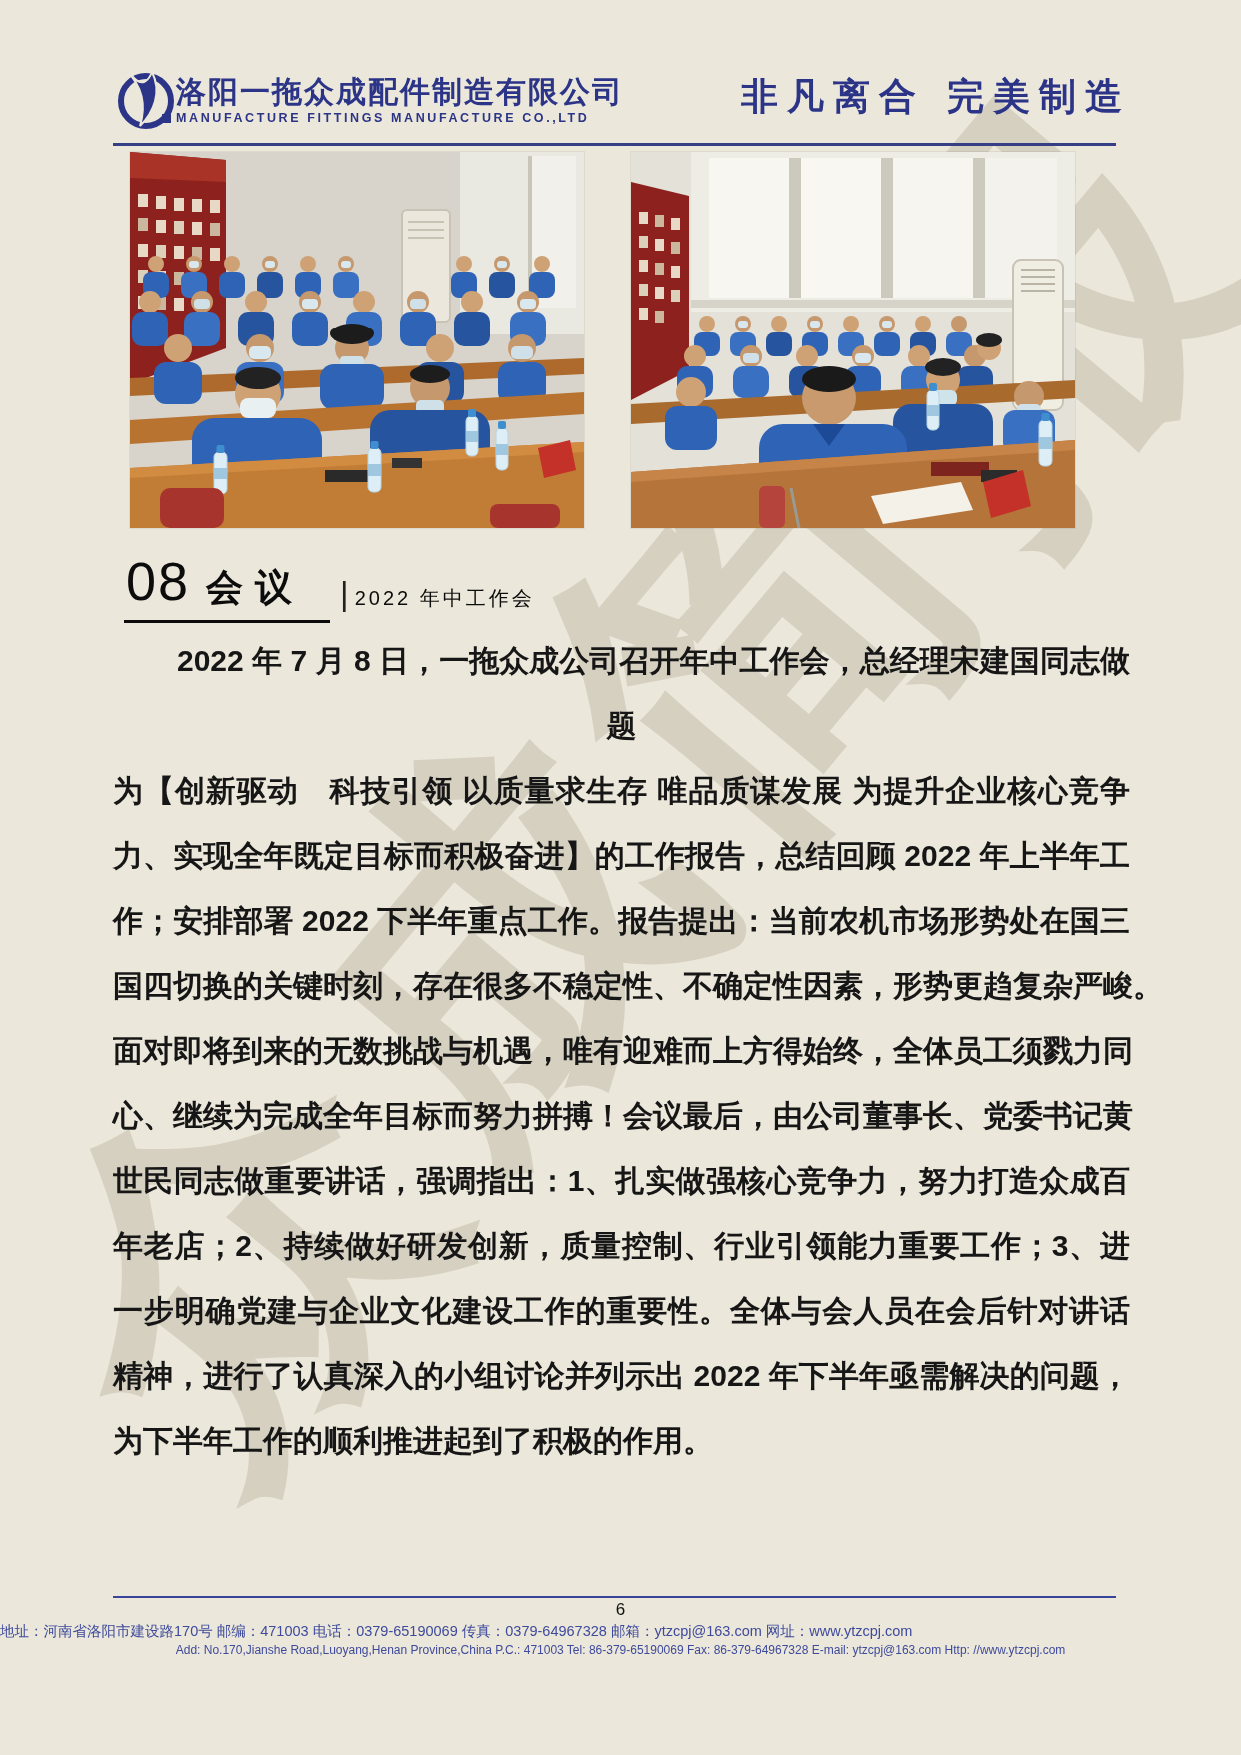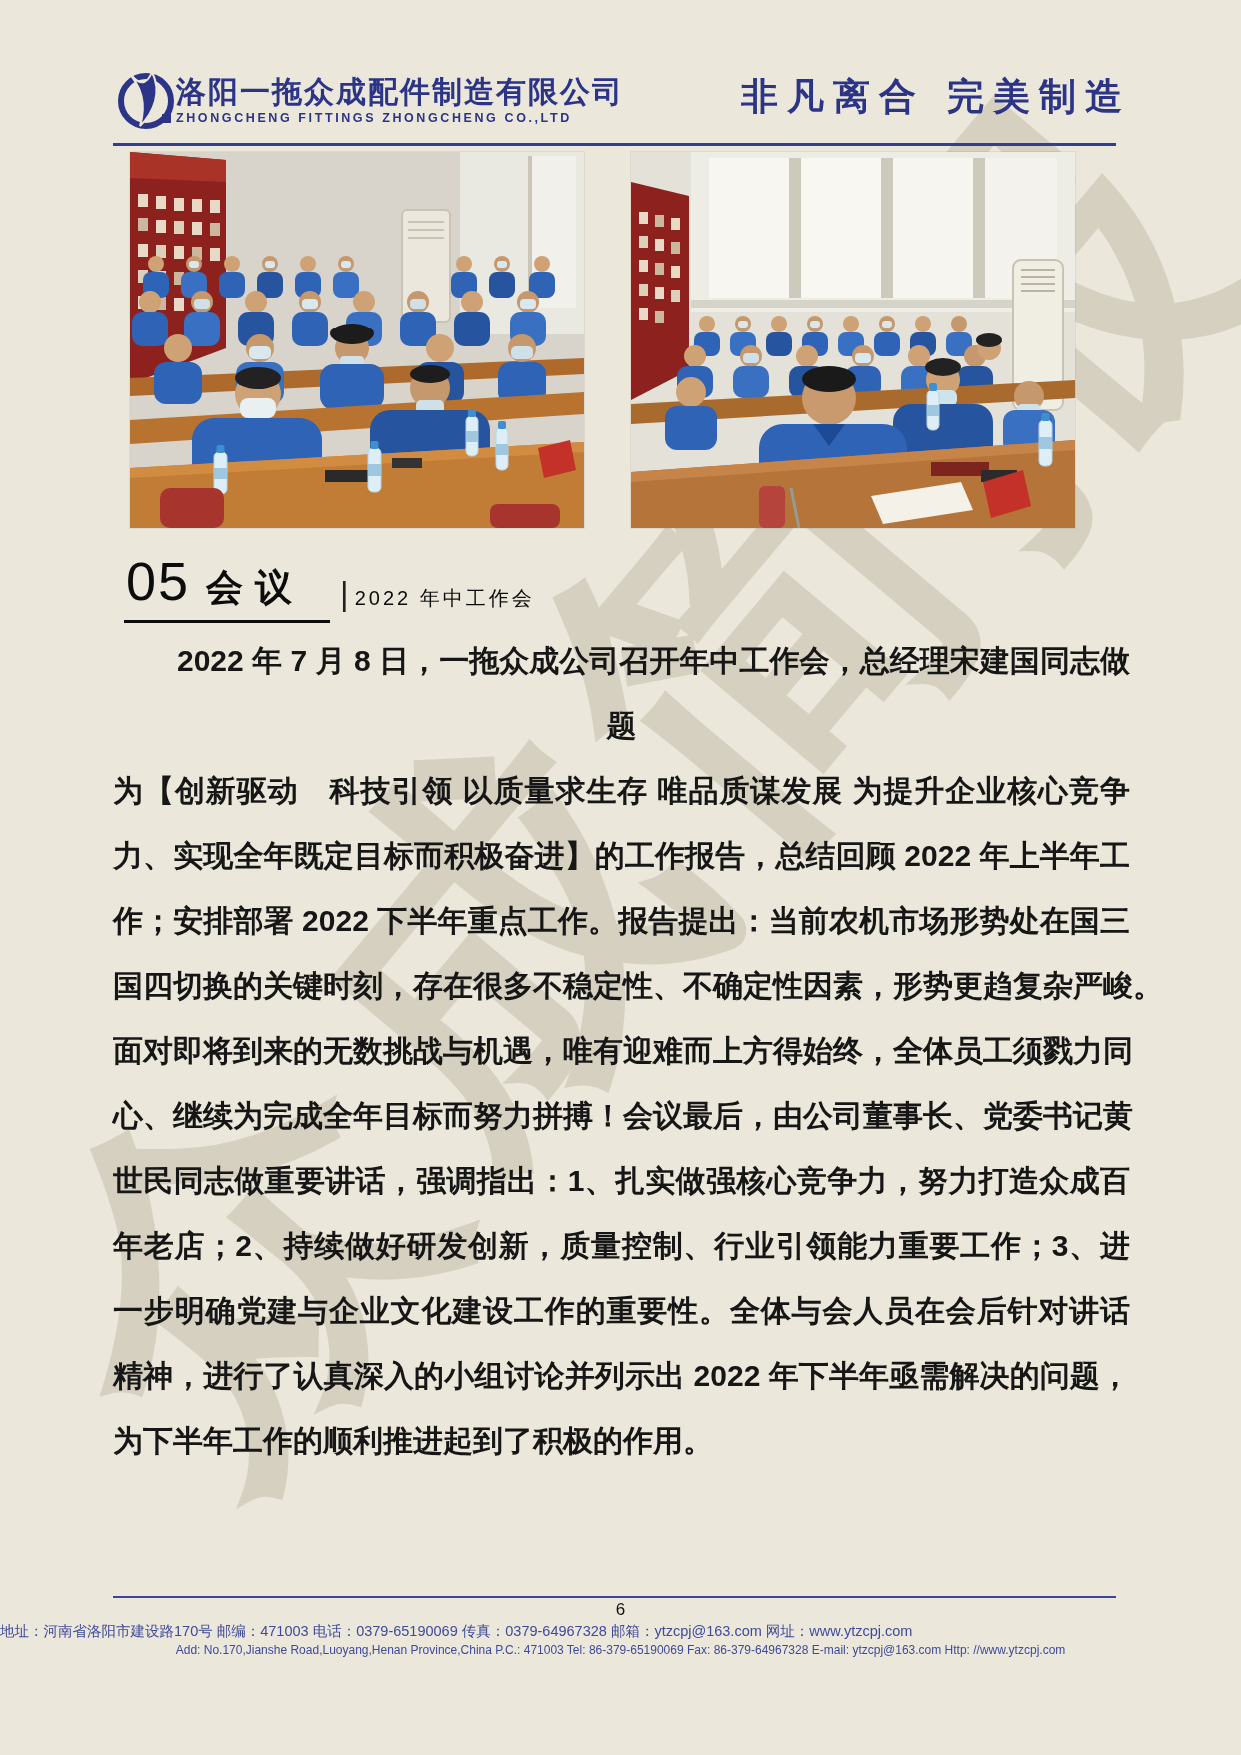--- a/index.html
+++ b/index.html
@@ -69,21 +69,21 @@
 
   <div class="hdr-logo">
     <svg viewBox="0 0 66 64" width="66" height="64">
       <circle cx="34" cy="33" r="25" fill="none" stroke="#2b3487" stroke-width="6"></circle>
       <path d="M14,2 C26,14 36,32 28,58 C42,44 50,24 40,4 C36,14 30,18 22,10 Z" fill="#2b3487" stroke="#ebe7da" stroke-width="2"></path>
       <rect x="50" y="46" width="9" height="9" fill="#2b3487"></rect>
     </svg>
   </div>
   <div class="hdr-names">
     <div class="hdr-cn">洛阳一拖众成配件制造有限公司</div>
-    <div class="hdr-en">ZHONGCHENG FITTINGS ZHONGCHENG CO.,LTD</div>
+    <div class="hdr-en">MANUFACTURE FITTINGS MANUFACTURE CO.,LTD</div>
   </div>
   <div class="hdr-slogan">非凡离合 完美制造</div>
   <div class="hdr-rule"></div>
 
   <div class="photo photo-left">
     <svg viewBox="0 0 454 376" preserveAspectRatio="none">
       <rect width="454" height="376" fill="#d8d4cb"></rect>
       <rect x="330" y="0" width="124" height="182" fill="#e9e8e1"></rect>
       <rect x="402" y="4" width="44" height="152" fill="#f1f0ea"></rect>
       <rect x="398" y="4" width="4" height="152" fill="#c9c5b8"></rect>
@@ -445,21 +445,21 @@
 
       <polygon points="352,330 392,318 400,354 360,366" fill="#c43128"></polygon>
 
       <rect x="128" y="334" width="26" height="42" rx="6" fill="#b4443c"></rect>
       <line x1="160" y1="336" x2="168" y2="376" stroke="#9a9a94" stroke-width="3"></line>
     </svg>
   </div>
 
   <div class="sec">
     <span class="sec-ul">
-      <span class="sec-num">05</span>
+      <span class="sec-num">08</span>
       <span class="sec-cat">会议</span>
     </span>
     <span class="sec-sep">|</span>
     <span class="sec-name">2022 年中工作会</span>
   </div>
 
   <div class="article">
     <div class="line indent">2022 年 7 月 8 日，一拖众成公司召开年中工作会，总经理宋建国同志做</div>
     <div class="line center">题</div>
     <div class="line">为【创新驱动　科技引领 以质量求生存 唯品质谋发展 为提升企业核心竞争</div>

